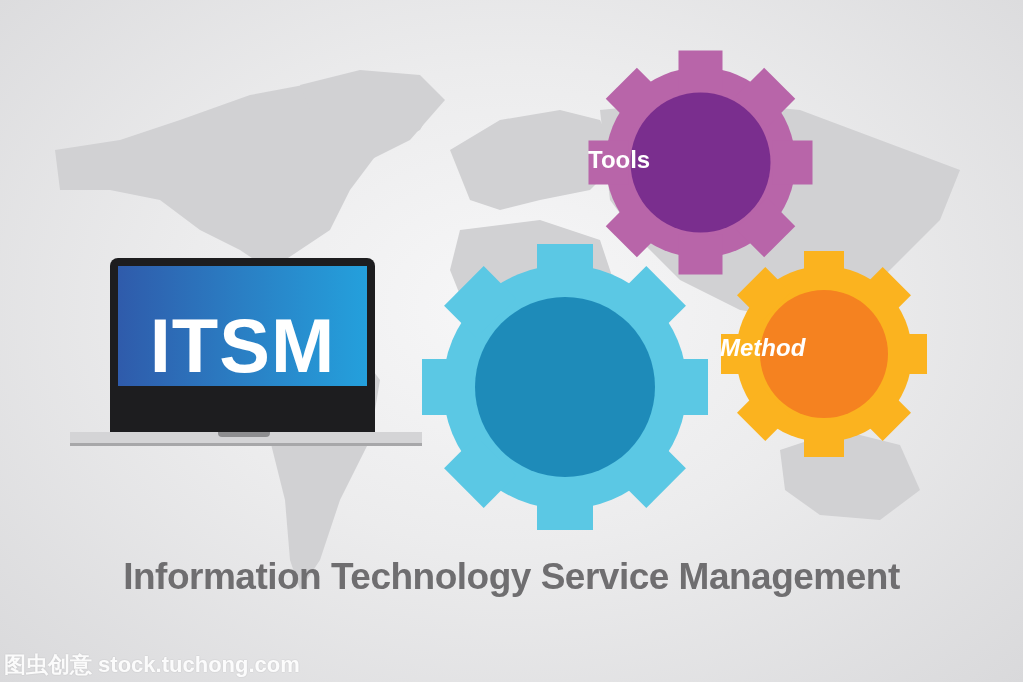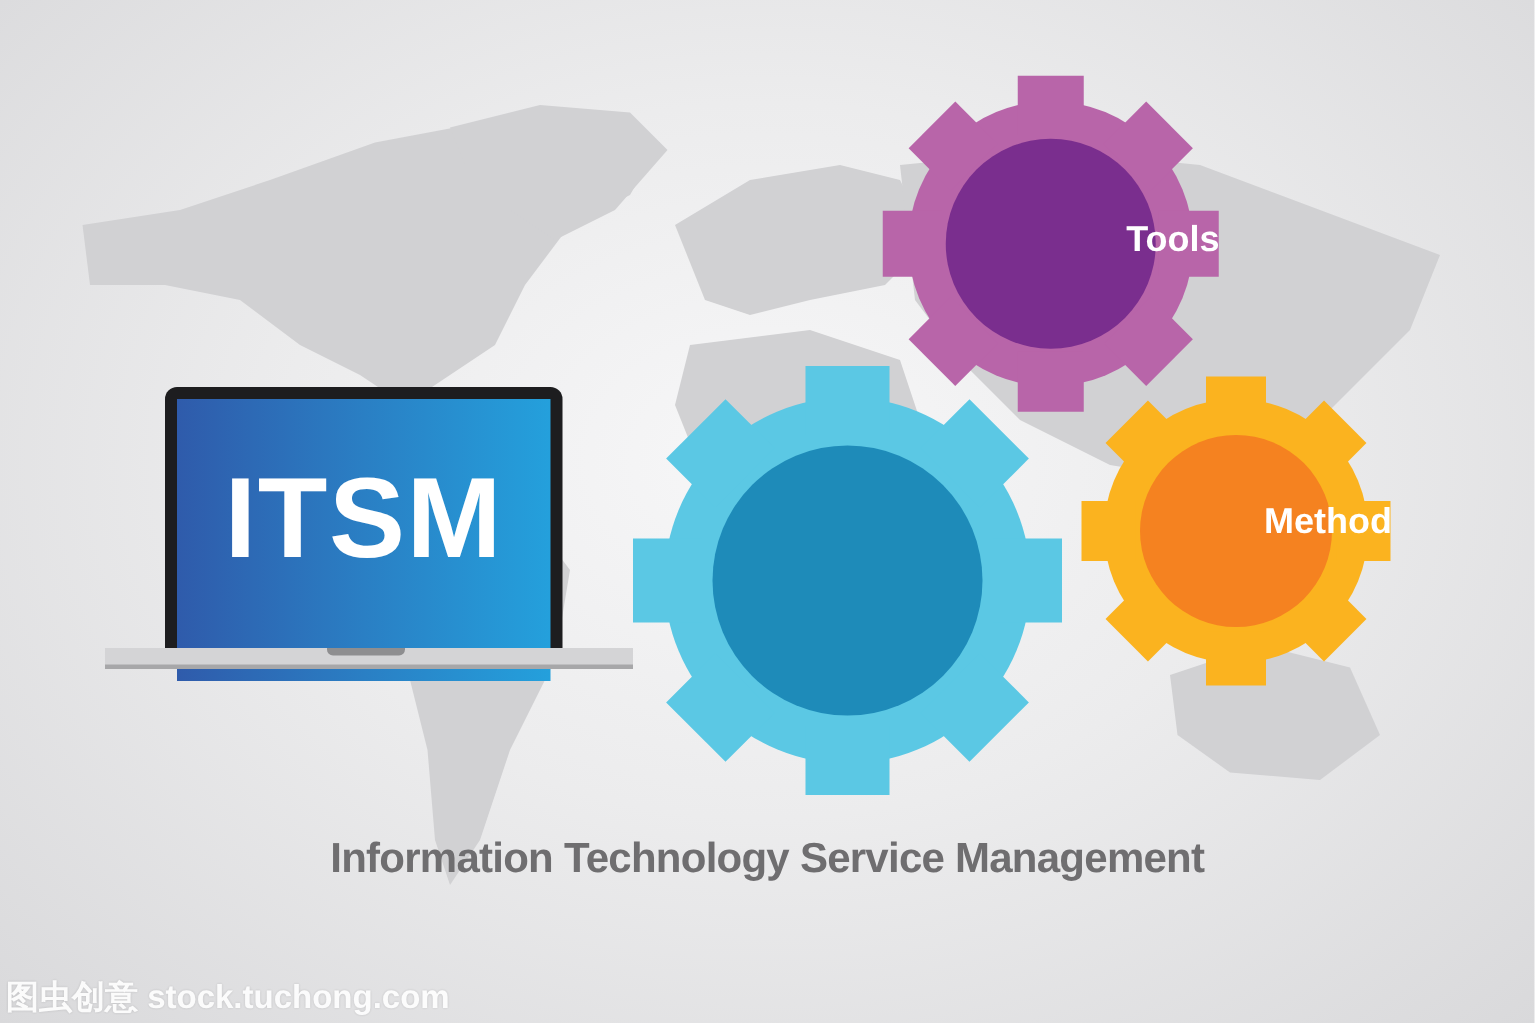--- a/index.html
+++ b/index.html
@@ -2,30 +2,30 @@
 <html><head>
 <meta charset="utf-8">
 <style>
   html,body{margin:0;padding:0;}
   body{width:1023px;height:682px;overflow:hidden;position:relative;
     background:radial-gradient(ellipse at 50% 45%, #f7f7f8 0%, #ececed 45%, #d9d9db 100%);
     font-family:"Liberation Sans", sans-serif;}
   .map{position:absolute;left:0;top:0;width:1023px;height:682px;}
   .laptop{position:absolute;left:70px;top:258px;width:352px;height:195px;}
   .screen-frame{position:absolute;left:40px;top:0;width:265px;height:178px;background:#1d1d1f;border-radius:8px 8px 0 0;}
-  .screen{position:absolute;left:8px;top:8px;width:249px;height:188px;
+  .screen{position:absolute;left:8px;top:8px;width:249px;height:120px;
     background:linear-gradient(90deg,#2f5bab 0%,#2a7fc4 50%,#24a0dc 100%);}
   .screen-text{position:absolute;left:0;right:0;top:36px;text-align:center;color:#fff;
     font-weight:bold;font-size:76px;letter-spacing:1px;line-height:88px;}
   .base{position:absolute;left:0;top:174px;width:352px;height:11px;background:#d4d4d6;border-bottom:3px solid #a7a7a9;}
   .notch{position:absolute;left:148px;top:174px;width:52px;height:5px;background:#8e8e90;border-radius:0 0 4px 4px;}
   .gear{position:absolute;}
-  .gear-label{position:absolute;left:0;right:0;text-align:right;color:#fff;font-weight:bold;}
+  .gear-label{position:absolute;left:0;right:0;text-align:left;color:#fff;font-weight:bold;}
   .title{position:absolute;left:0;right:0;top:556px;text-align:center;color:#6f6e70;
-    font-weight:bold;font-size:28px;letter-spacing:-0.5px;}
+    font-weight:bold;font-size:37px;letter-spacing:-0.5px;}
   .watermark{position:absolute;left:4px;top:650px;color:#ffffff;font-size:22px;opacity:0.9;
     text-shadow:0 0 2px rgba(0,0,0,0.15);font-weight:bold;}
 </style>
 </head>
 <body>
 
 <svg class="map" viewBox="0 0 1023 682">
   <g fill="#d1d1d3">
 
     <path d="M55,150 L120,140 L180,120 L250,95 L330,80 L400,78 L440,95 L420,130 L380,150 L350,190 L330,230 L300,250 L270,270 L240,250 L200,230 L160,200 L110,190 L60,190 Z"></path>
@@ -86,21 +86,21 @@
       <use href="#teeth-b" transform="rotate(135)"></use>
       <use href="#teeth-b" transform="rotate(180)"></use>
       <use href="#teeth-b" transform="rotate(225)"></use>
       <use href="#teeth-b" transform="rotate(270)"></use>
       <use href="#teeth-b" transform="rotate(315)"></use>
     </g>
     <circle r="90" fill="#1e8bb9"></circle>
   </svg>
 </div>
 
-<div class="gear" style="left:720px;top:250px;width:208px;height:208px;">
+<div class="gear" style="left:720px;top:250px;width:208px;height:208px;font-style:italic;">
   <svg width="208" height="208" viewBox="-104 -104 208 208">
     <g fill="#fbb31f">
       <circle r="88"></circle>
       <g id="teeth-c">
           <rect x="-20" y="-103" width="40" height="36"></rect>
         </g>
       <use href="#teeth-c" transform="rotate(45)"></use>
       <use href="#teeth-c" transform="rotate(90)"></use>
       <use href="#teeth-c" transform="rotate(135)"></use>
       <use href="#teeth-c" transform="rotate(180)"></use>

